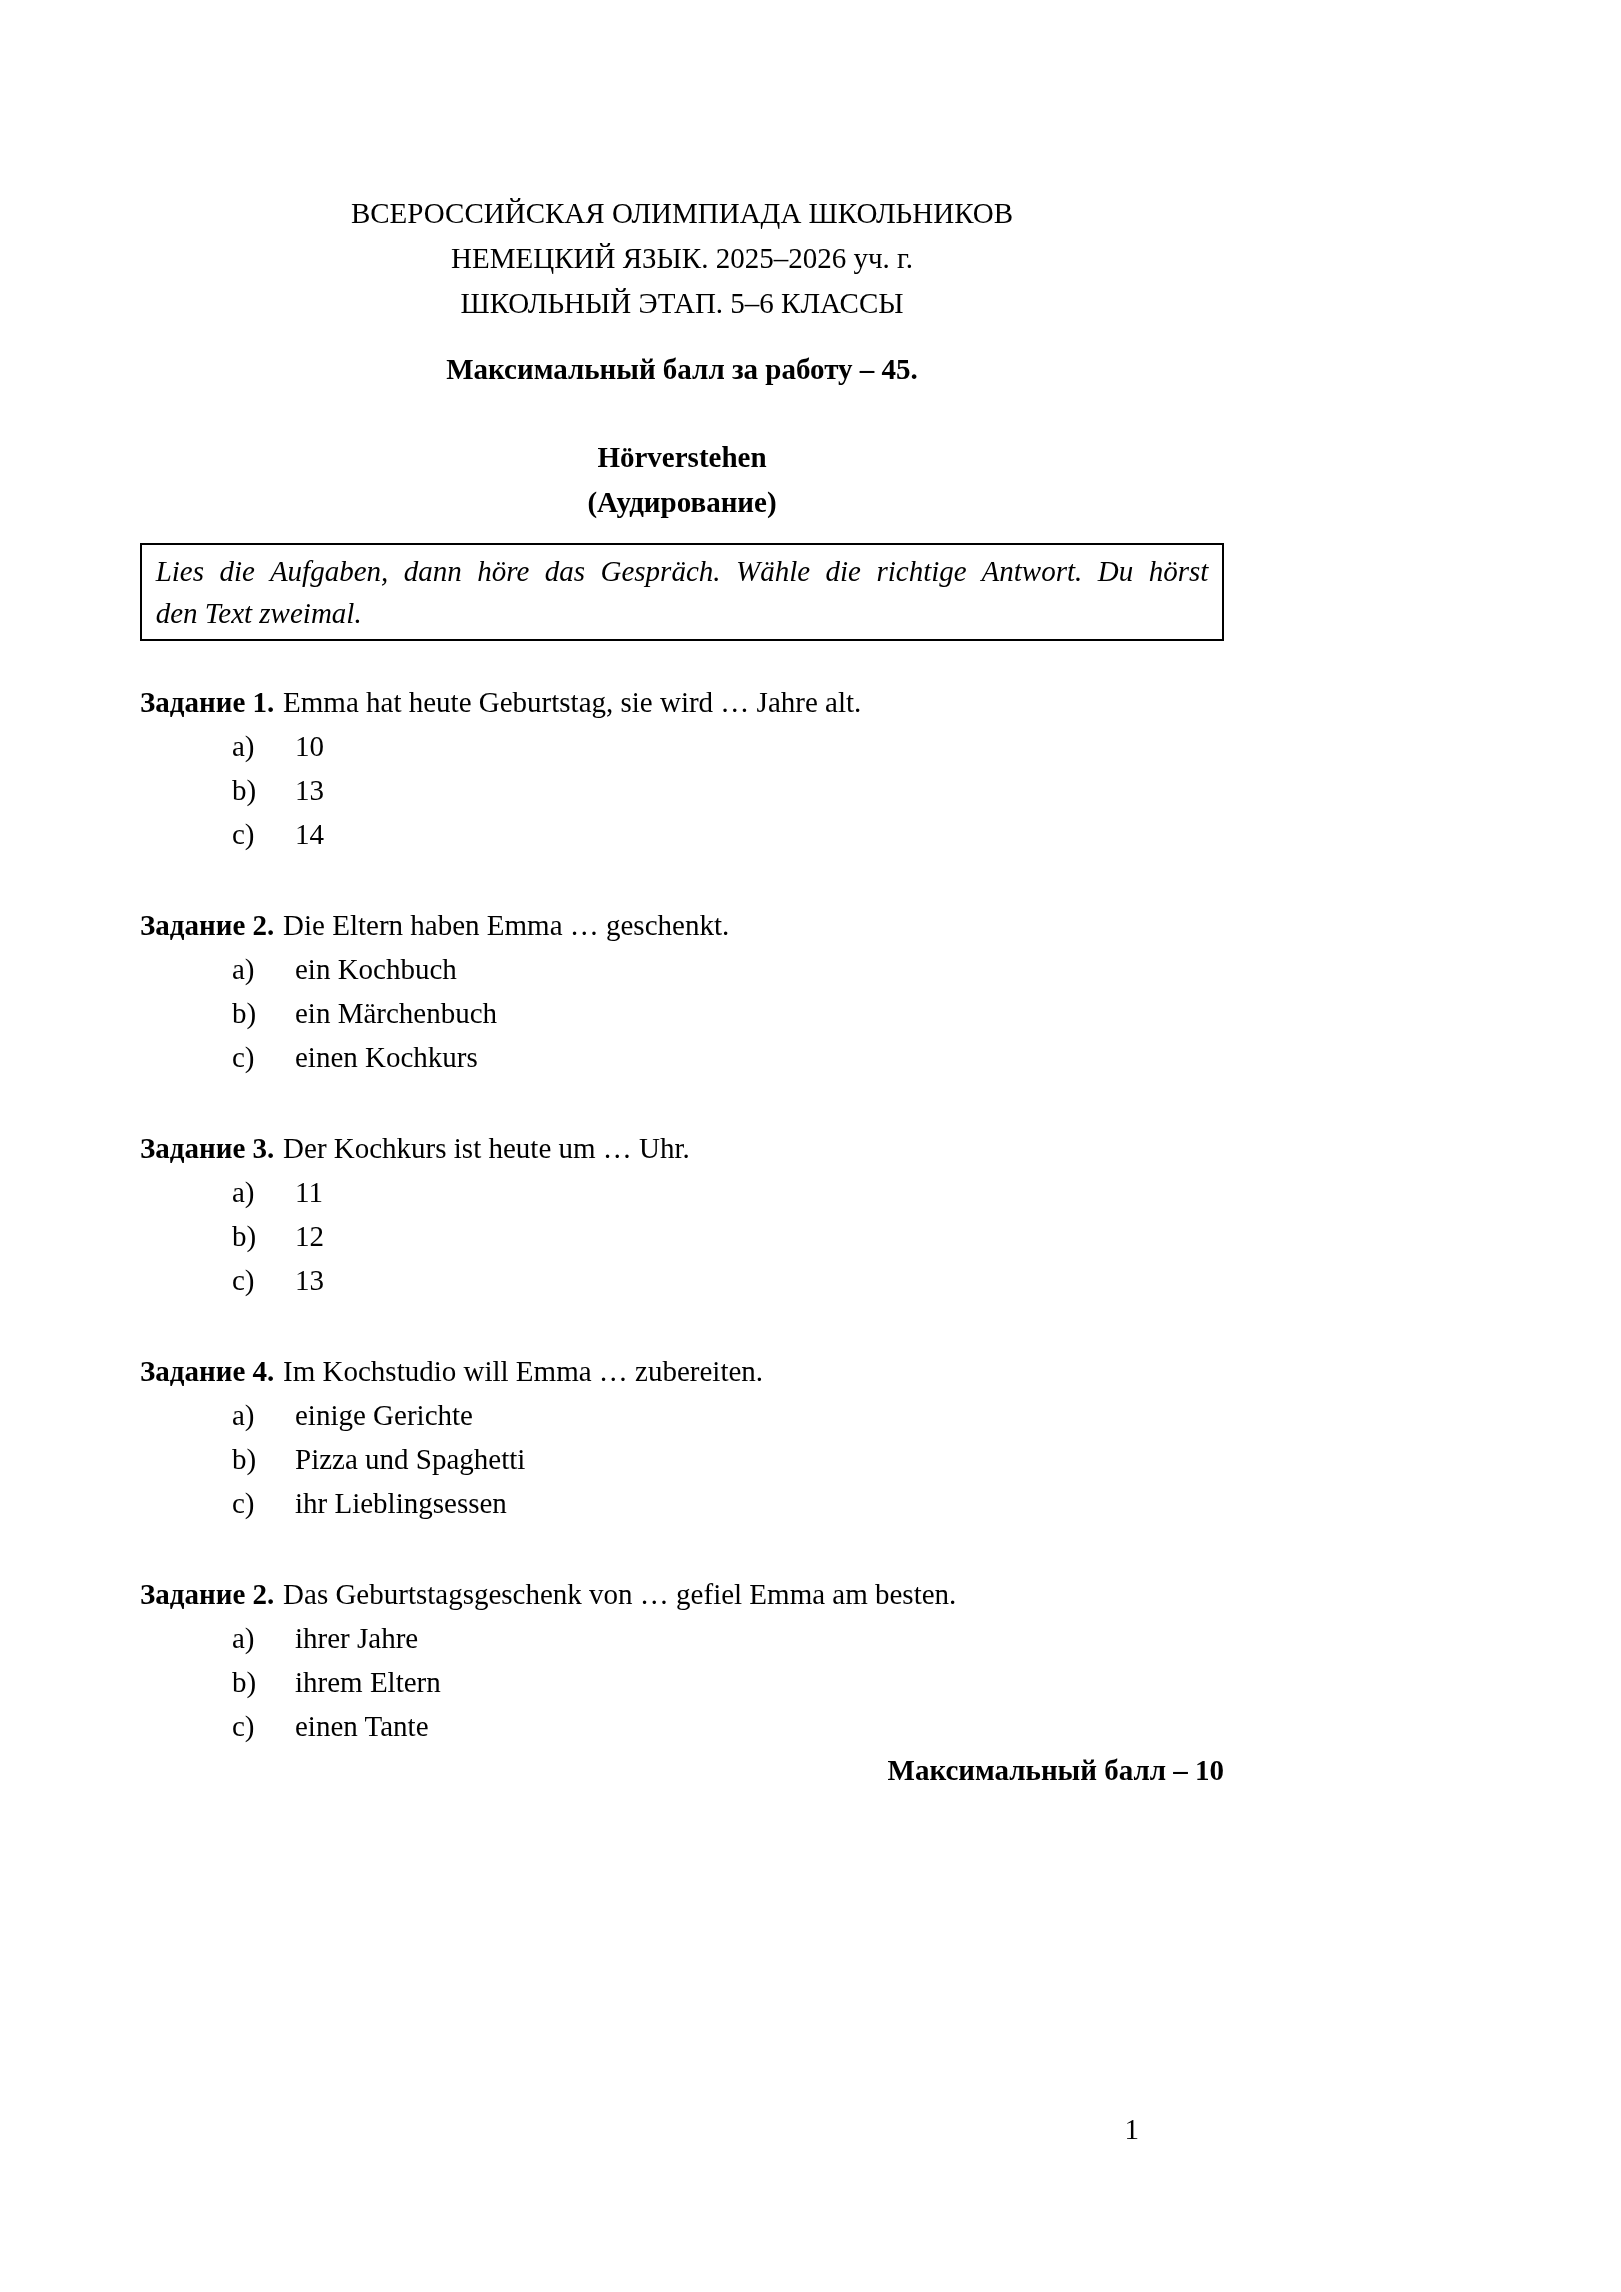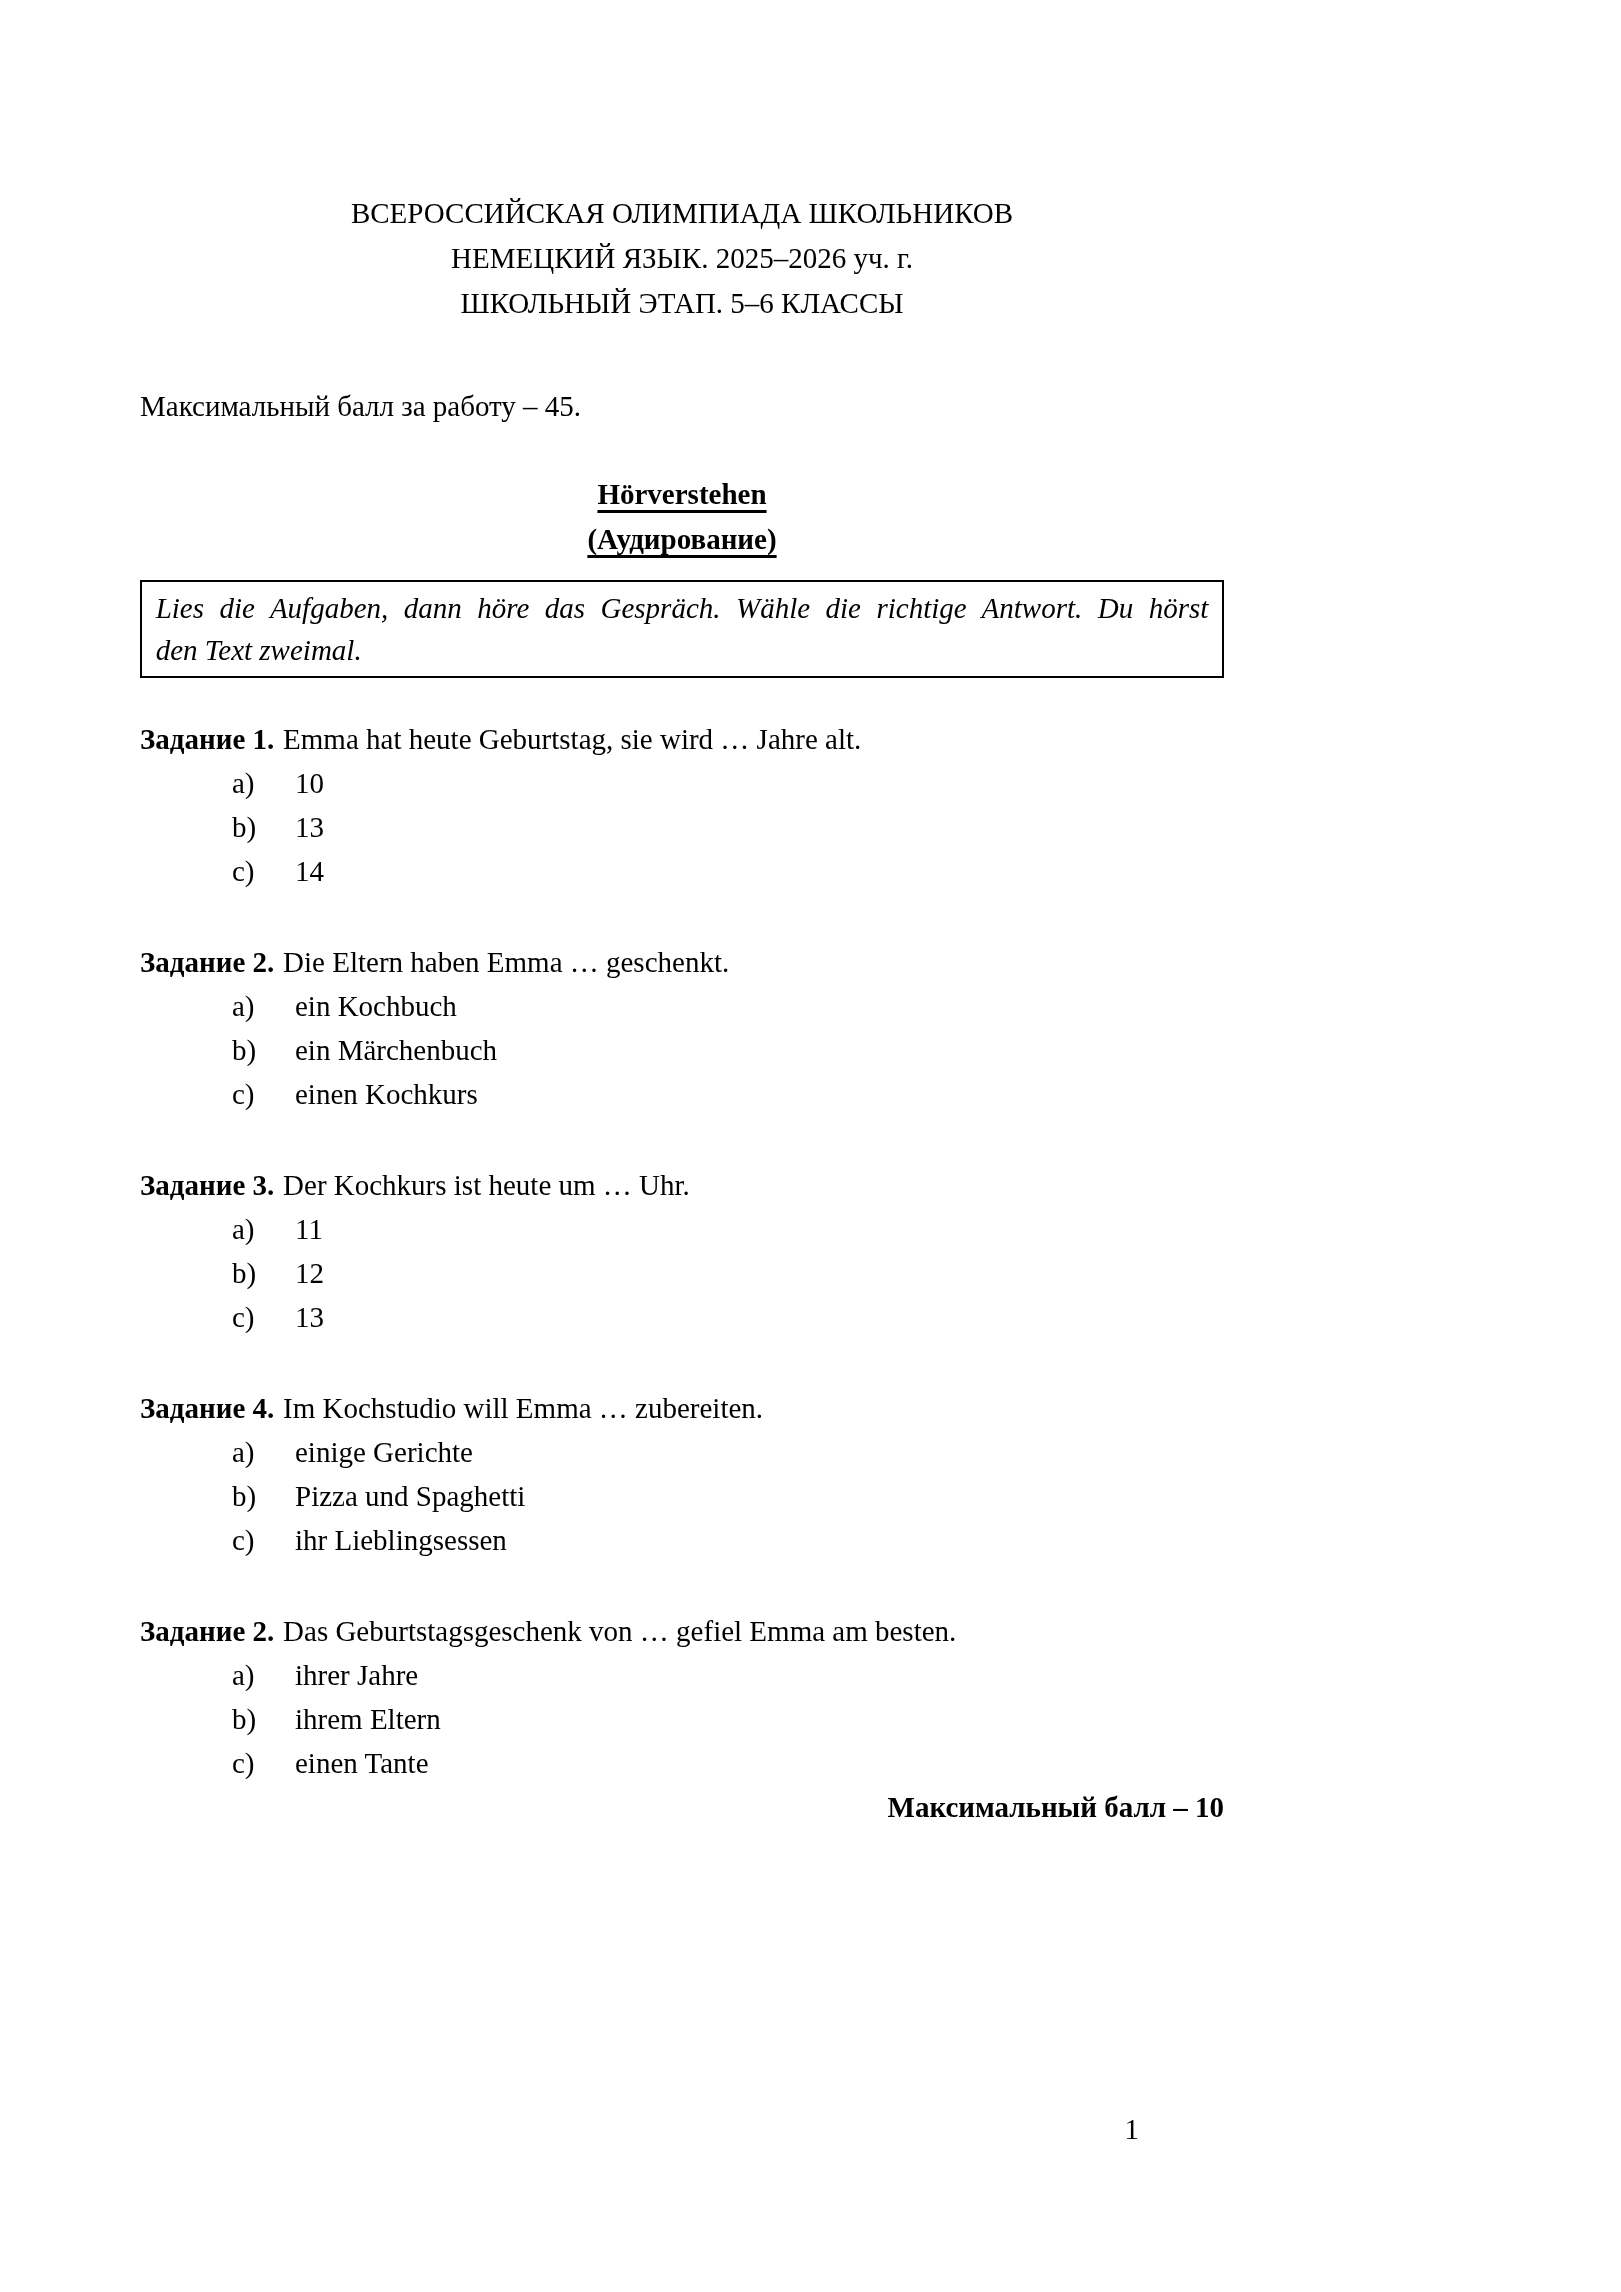--- a/index.html
+++ b/index.html
@@ -15,33 +15,32 @@
     color: #000000;
     font-family: "Liberation Serif", "DejaVu Serif", serif;
     font-size: 29px;
     box-sizing: border-box;
     padding: 191px 60px 0 140px;
     overflow: hidden;
   }
   .center { text-align: center; }
   .doc-header div { line-height: 45px; }
   .max-work {
-    margin-top: 58px;
-    font-weight: normal;
+    margin-top: 21px;
+    font-weight: bold;
     line-height: 45px;
-    text-align: left;
+    text-align: center;
   }
   .section-titles {
     margin-top: 43px;
     font-weight: bold;
     line-height: 45px;
     text-align: center;
   }
   .underline {
-    text-decoration: underline;
     text-decoration-thickness: 2.9px;
     text-underline-offset: 5.9px;
   }
   .instruction-box {
     margin-top: 18px;
     border: 2.9px solid #000000;
     padding: 4.9px 13.7px;
     font-style: italic;
     line-height: 42px;
   }

